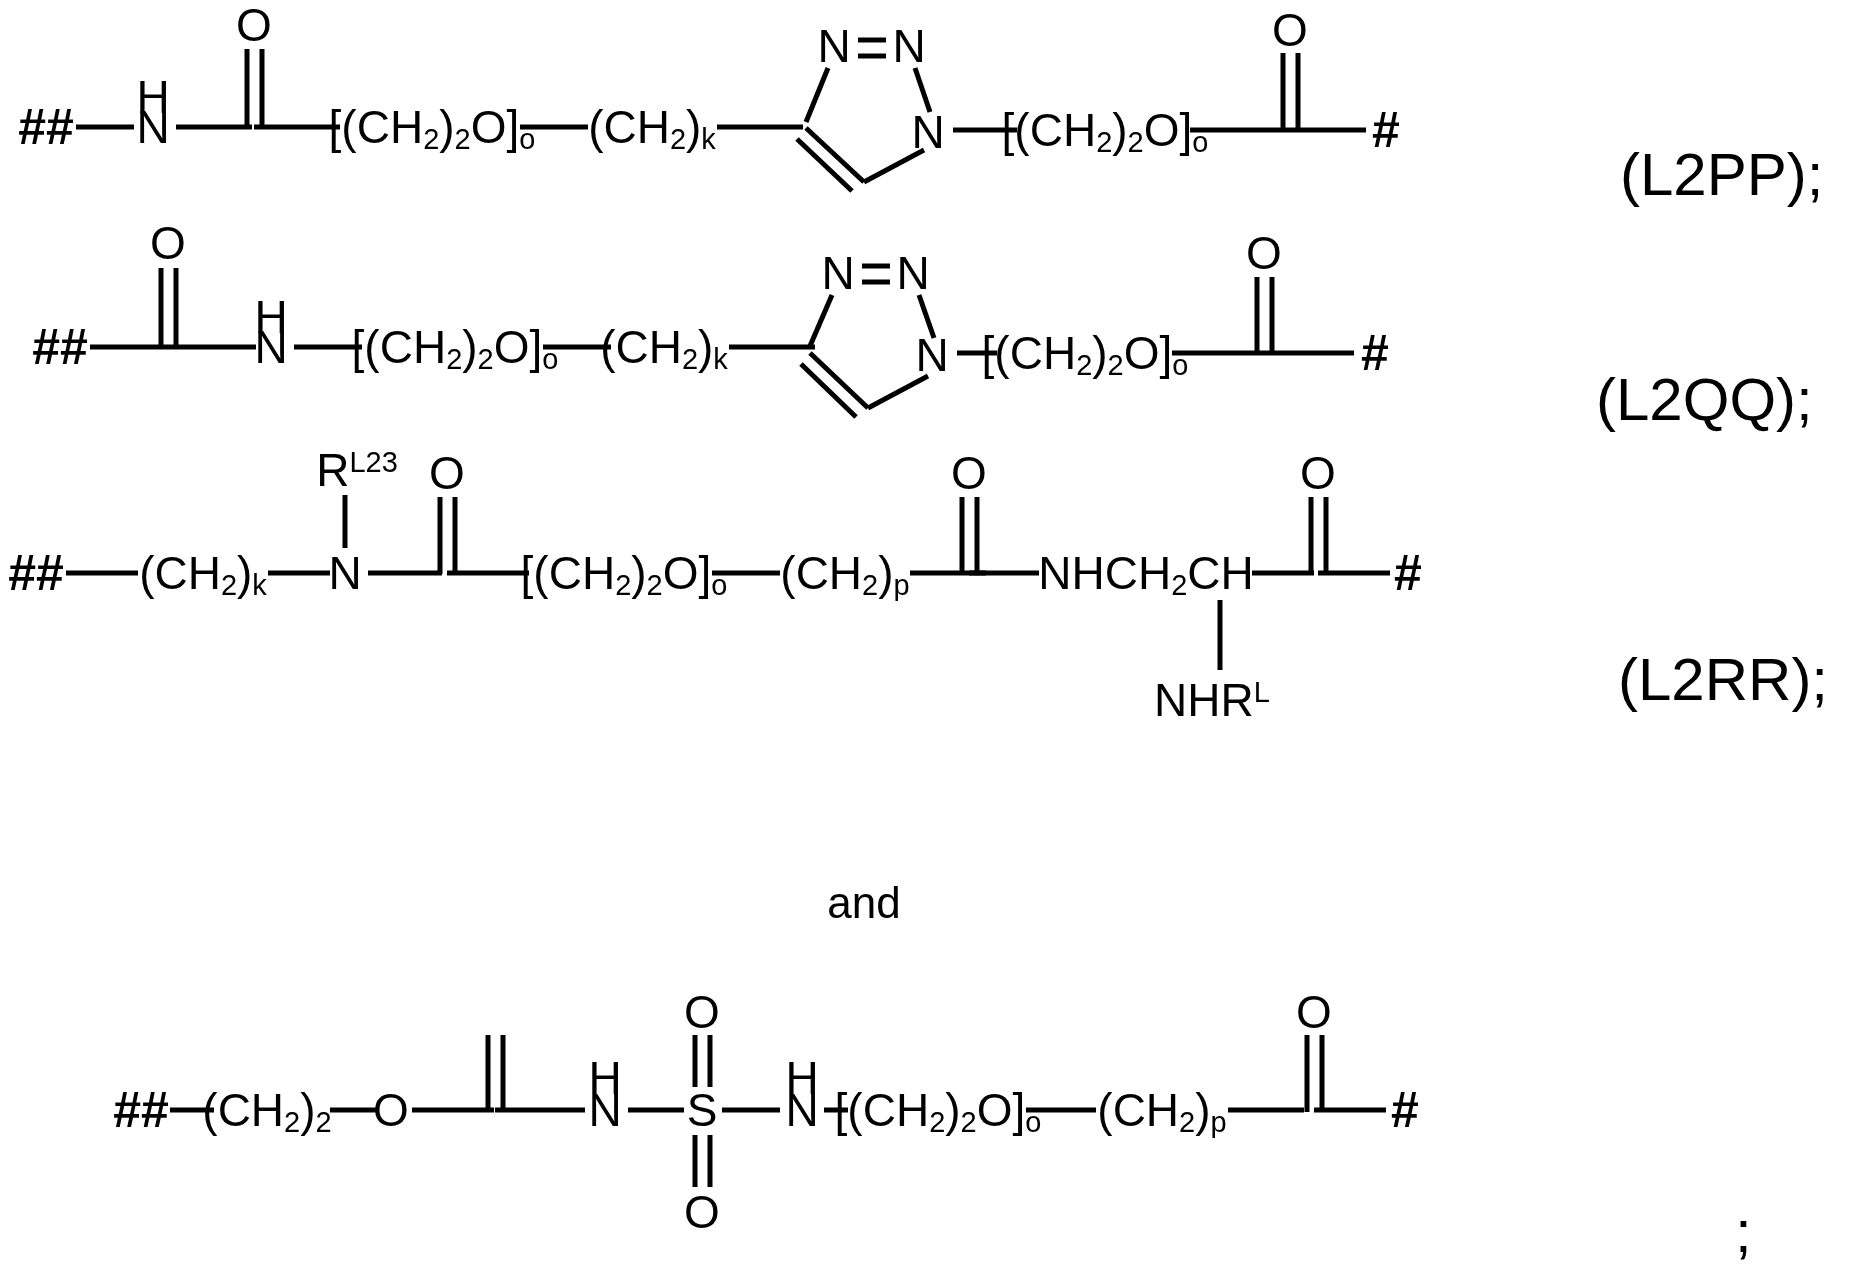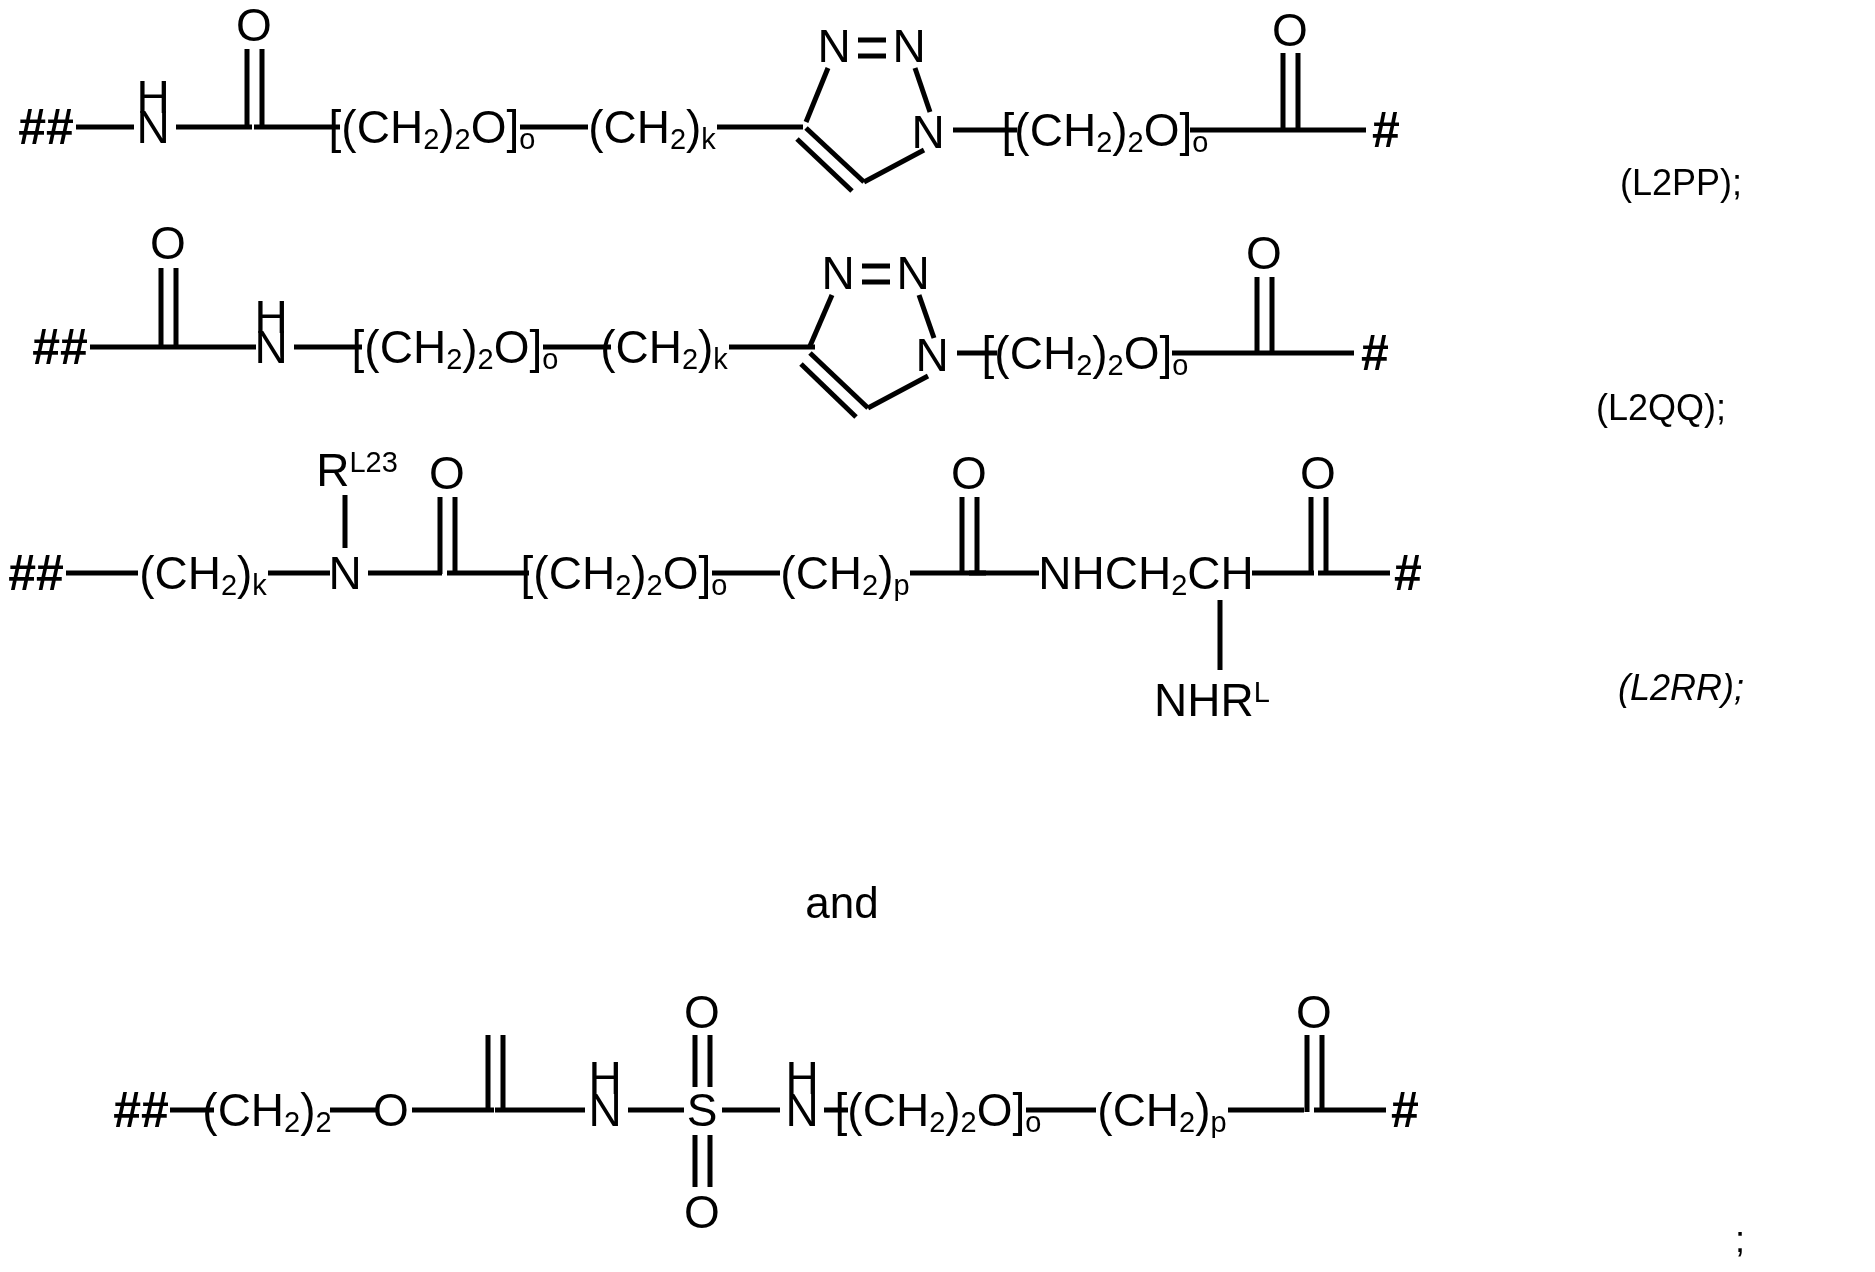--- a/index.html
+++ b/index.html
@@ -31,25 +31,24 @@
   .hash {
     position: absolute;
     font-size: 50px;
     line-height: 50px;
     font-weight: 700;
     white-space: nowrap;
     transform: translate(-50%, -50%);
   }
   .tag {
     position: absolute;
-    font-size: 36px;
+    font-size: 60px;
     line-height: 46px;
     white-space: nowrap;
     transform: translate(0, -50%);
-    margin-top: 8px;
   }
   .word {
     position: absolute;
     font-size: 44px;
     line-height: 44px;
     white-space: nowrap;
     transform: translate(-50%, -50%);
   }
   sub {
     font-size: 0.63em;
@@ -217,24 +216,24 @@
 
     <div class="bond-v" style="left:1220px; top:600px; height:70px;"></div>
     <span class="atom" style="left:1212px; top:700px;">NHR<sup>L</sup></span>
 
     <span class="atom" style="left:1318px; top:473px;">O</span>
     <div class="bond-v" style="left:1311px; top:497px; height:77px;"></div>
     <div class="bond-v" style="left:1326px; top:497px; height:77px;"></div>
     <div class="bond-h" style="left:1318px; top:573px; width:72px;"></div>
 
     <span class="hash" style="left:1408px; top:573px;">#</span>
-    <span class="tag" style="left:1618px; top:680px;font-style:italic;">(L2RR);</span>
-  </div>
-
-  <span class="word" style="left:842px; top:903px;">and</span>
+    <span class="tag" style="left:1618px; top:680px;">(L2RR);</span>
+  </div>
+
+  <span class="word" style="left:864px; top:903px;">and</span>
 
   <div>
 
     <span class="hash" style="left:141px; top:1110px;">##</span>
     <div class="bond-h" style="left:170px; top:1110px; width:44px;"></div>
 
     <span class="atom" style="left:267px; top:1110px;">(CH<sub>2</sub>)<sub>2</sub></span>
     <div class="bond-h" style="left:330px; top:1110px; width:46px;"></div>
 
     <span class="atom" style="left:391px; top:1110px;">O</span>

